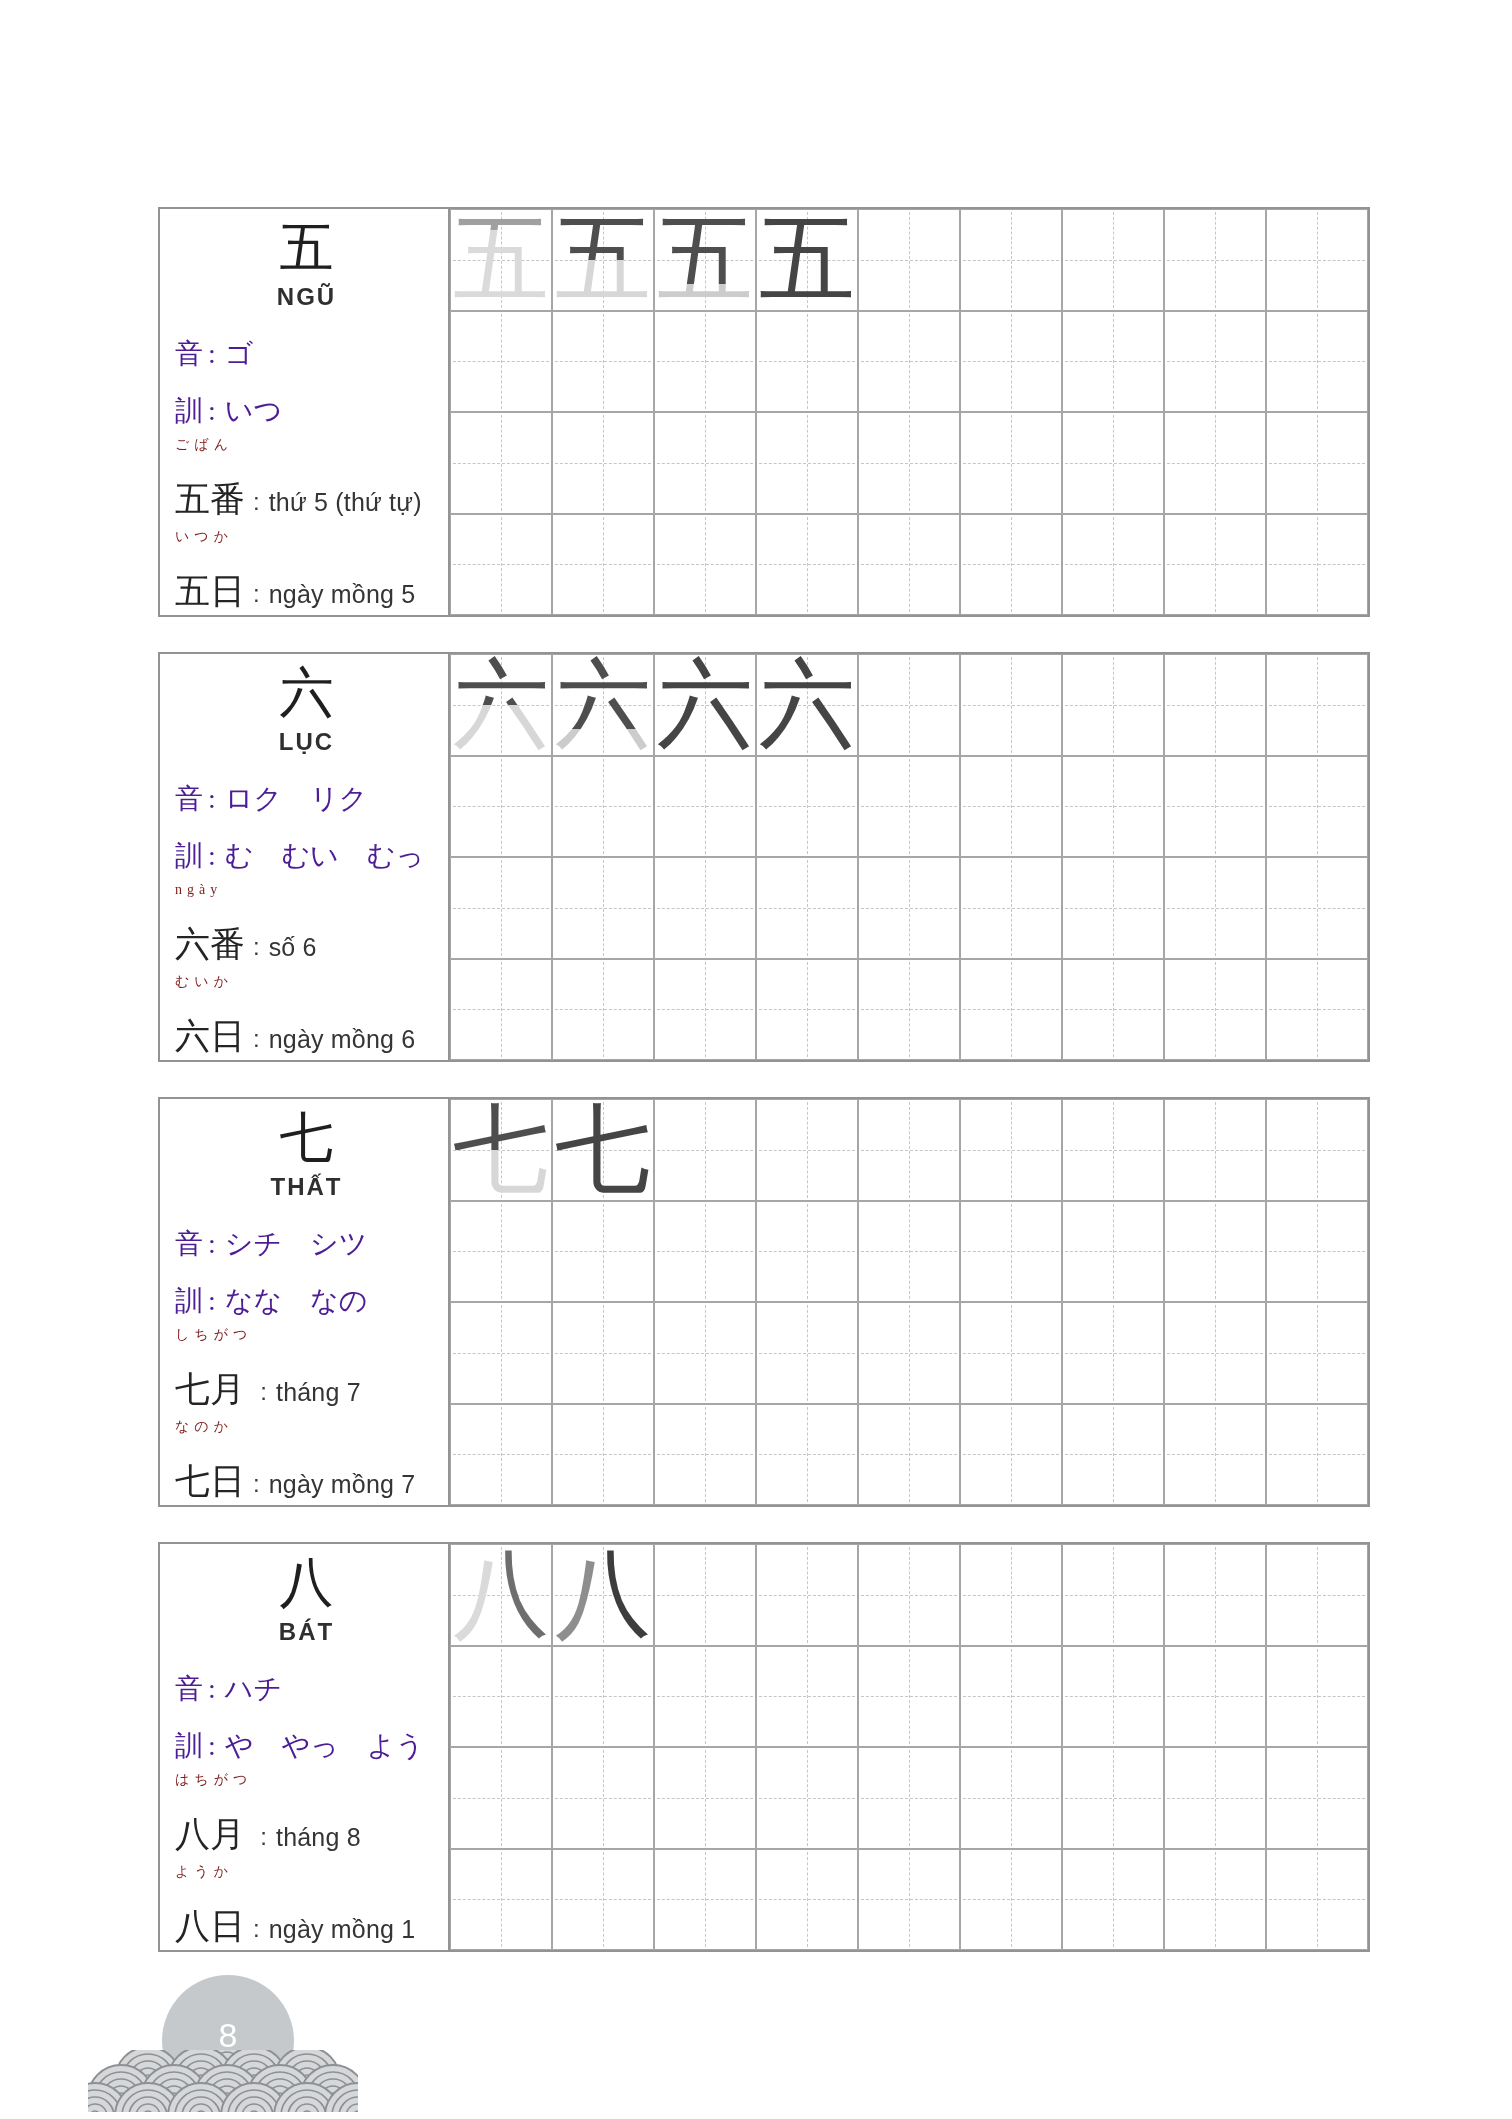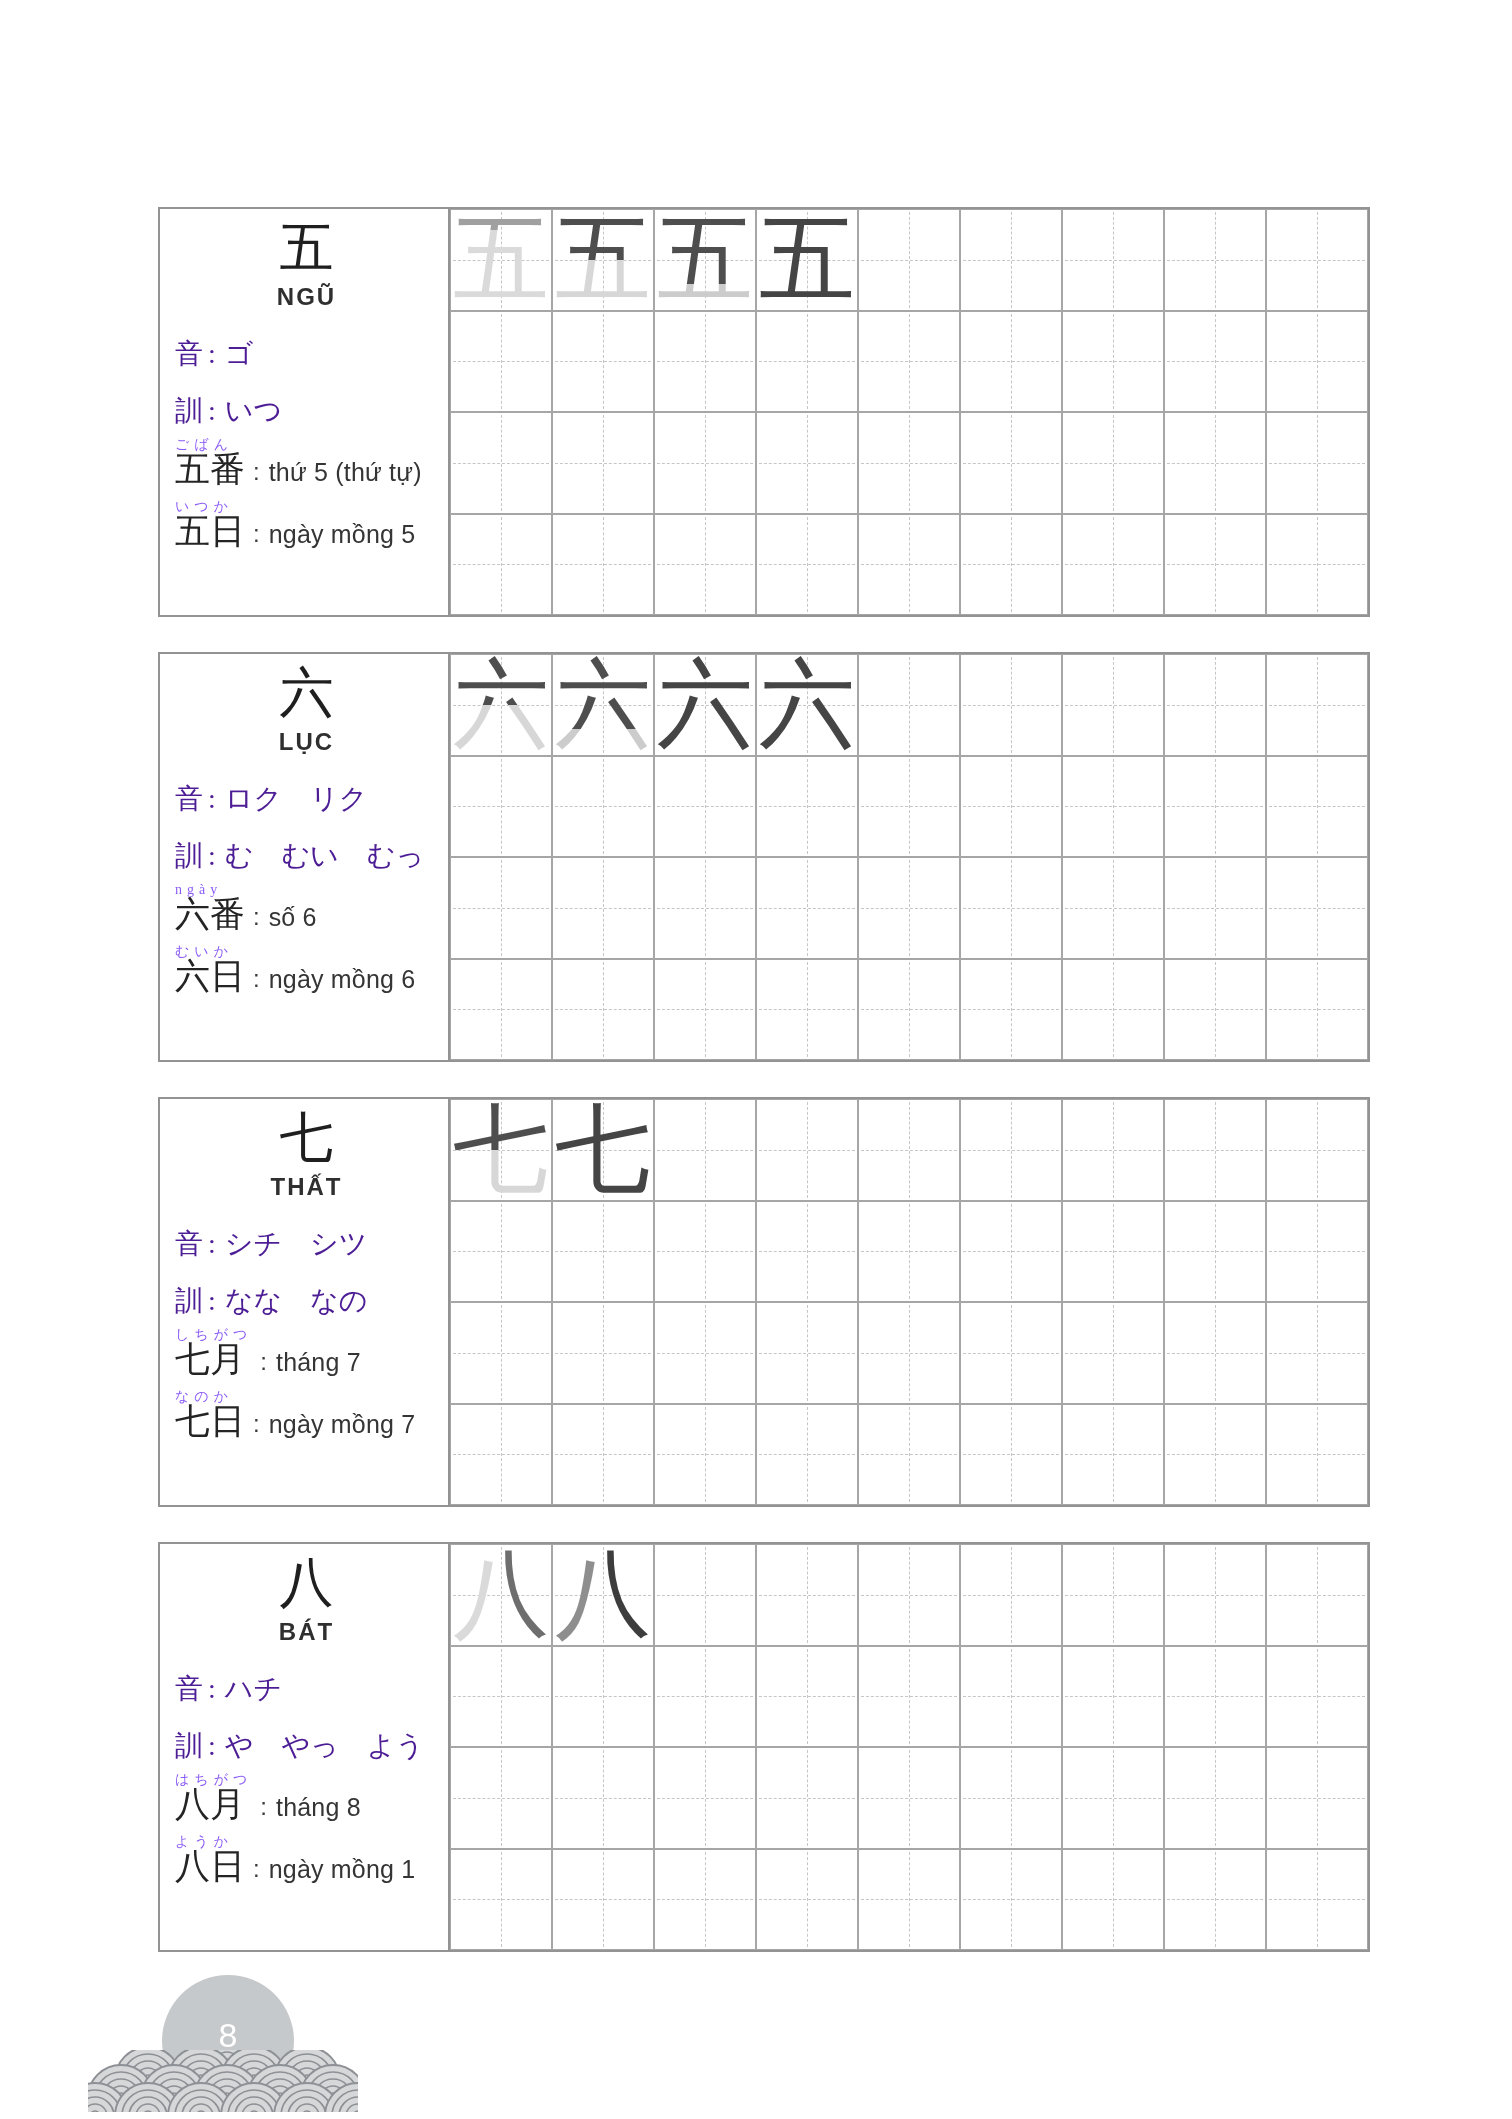--- a/index.html
+++ b/index.html
@@ -29,22 +29,22 @@
   
   .kanji-title{font-family:"Liberation Serif","DejaVu Serif",serif;font-size:54px;line-height:1.15;
                text-align:center;color:#1f1f1f;margin-top:2px;}
   .viet{text-align:center;font-size:24px;font-weight:700;letter-spacing:2px;color:#2f2f2f;margin-top:4px;}
   .jrow{font-family:"Liberation Serif","DejaVu Serif",serif;font-size:28px;color:#4c1d95;
         margin-top:29px;line-height:1;white-space:nowrap;}
   .jrow .jcolon{margin:0 9px 0 5px;}
   .wrow{display:flex;align-items:flex-end;margin-top:13px;line-height:1;white-space:nowrap;}
   .rubywrap{display:inline-flex;flex-direction:column;align-items:flex-start;}
   .furigana{font-family:"Liberation Serif","DejaVu Serif",serif;font-size:14px;letter-spacing:5px;
-            color:#8b5cf6;margin-bottom:0px;line-height:1;}
-  .wbase{font-family:"Liberation Serif","DejaVu Serif",serif;font-size:35px;line-height:1;color:#242424;}
+            color:#7f1d1d;margin-bottom:0px;line-height:1;}
+  .wbase{font-family:"Liberation Serif","DejaVu Serif",serif;font-size:35px;line-height:1;color:#242424;margin-top:30px;}
   .wcolon{font-size:24px;color:#3a3a3a;margin:0 9px 3px 8px;}
   .meaning{font-size:25px;font-weight:400;color:#353535;padding-bottom:2px;letter-spacing:0.2px;}
 
   
   .page-circle{position:absolute;left:162px;top:1975px;width:132px;height:132px;border-radius:50%;
                background:#c6c9cb;display:flex;align-items:center;justify-content:center;}
   .page-circle span{color:#ffffff;font-size:34px;font-weight:500;transform:translateY(-6px);}
   .waves{position:absolute;left:88px;top:2050px;width:270px;height:62px;}
 </style>
 </head>

